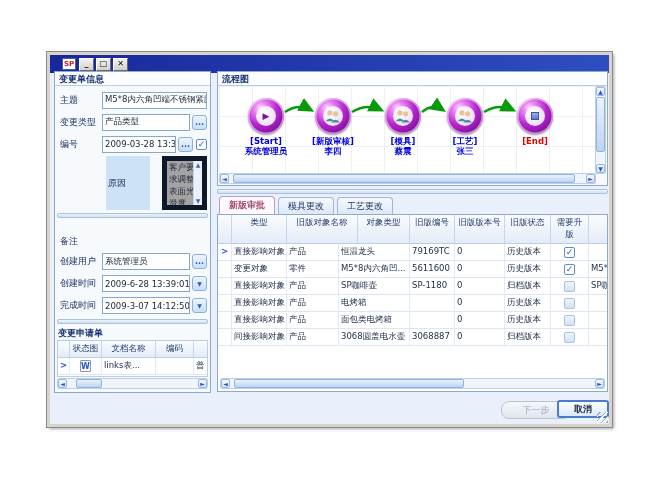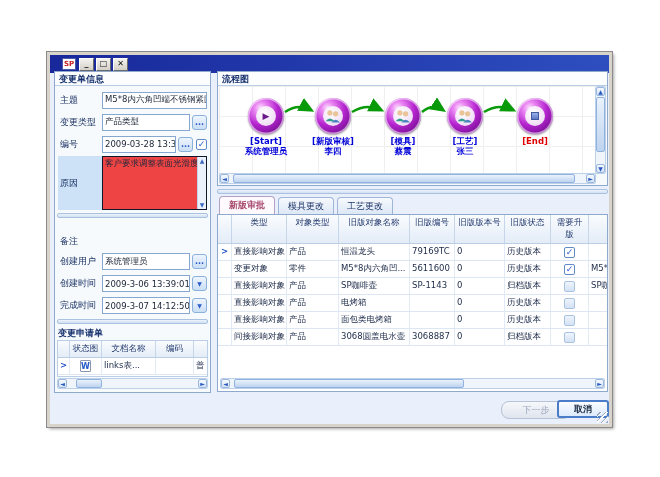--- a/index.html
+++ b/index.html
@@ -18,22 +18,22 @@
     color:#111; font-weight:bold; cursor:pointer; }
   
   .panel { position:absolute; background:#f6fafd; border:1px solid #8fa9cd; }
   .panel-hd { height:14px; background:#fbfdff; border-bottom:1px solid #b9cde6; color:#17316e;
     font-size:9px; font-weight:bold; padding:1px 4px; }
   
   .frow { position:absolute; left:3px; right:3px; display:flex; align-items:center; }
   .flabel { width:44px; font-size:9px; color:#1b3264; flex:none; padding-left:2px; }
   .tb { flex:1; height:17px; border:1px solid #86a7cf; background:#fff; font-size:8.5px; color:#202a3c;
     padding:0 2px; display:flex; align-items:center; white-space:nowrap; overflow:hidden; }
-  .ta { flex:1; border:1px solid #0f172a; background:#ef4444; font-size:8.5px; color:#202a3c;
-    padding:1px 2px; position:relative; align-self:stretch; overflow:hidden; }
+  .ta { flex:1; border:5px solid #0f172a; background:#a3a3a3; font-size:8.5px; color:#202a3c;
+    padding:1px 2px; position:relative; align-self:stretch; overflow:hidden;margin-left:12px; }
   .ta .scrollcol { position:absolute; right:0; top:0; bottom:0; width:9px; display:flex;
     flex-direction:column; justify-content:space-between; background:#eaf1fa; border-left:1px solid #c2d4ea; }
   .mini-ar { font-size:6px; color:#3a68c0; text-align:center; line-height:8px; cursor:pointer; }
   .btn-dots { width:15px; height:15px; margin-left:2px; border:1px solid #8ab0dc; border-radius:3px;
     background:linear-gradient(#eef5fe,#cadef5); color:#2a5ac8; font-size:8px; font-weight:bold;
     display:flex; align-items:center; justify-content:center; cursor:pointer; flex:none; }
   .btn-drop { width:15px; height:15px; margin-left:2px; border:1px solid #8ab0dc; border-radius:3px;
     background:linear-gradient(#eef5fe,#cadef5); color:#2a5ac8; font-size:6px;
     display:flex; align-items:center; justify-content:center; cursor:pointer; flex:none; }
   .chkbox { width:11px; height:11px; border:1px solid #5f8cc8; border-radius:2px; background:#fff;
@@ -122,21 +122,21 @@
     </div>
 
     <div class="frow" style="top:62px; height:20px;">
       <div class="flabel">编号</div>
       <div class="tb">2009-03-28 13:39:01</div>
       <div class="btn-dots">...</div>
       <div class="chkbox">✓</div>
     </div>
 
     <div class="frow" style="top:84px; height:54px;">
-      <div class="flabel" style="align-self:stretch; background:#cde2f7; display:flex; align-items:center;">原因</div>
+      <div class="flabel" style="align-self:stretch; background:#cde2f7; display:flex; align-items:center;margin-left:48px;">原因</div>
       <div class="ta">
         <span>客户要求调整表面光滑度</span>
         <div class="scrollcol">
           <div class="mini-ar">▲</div>
           <div class="mini-ar">▼</div>
         </div>
       </div>
     </div>
 
     <div class="splitbar" style="top:141px;"></div>
@@ -146,21 +146,21 @@
     </div>
 
     <div class="frow" style="top:180px; height:19px;">
       <div class="flabel">创建用户</div>
       <div class="tb">系统管理员</div>
       <div class="btn-dots">...</div>
     </div>
 
     <div class="frow" style="top:202px; height:19px;">
       <div class="flabel">创建时间</div>
-      <div class="tb">2009-3-06 13:39:01</div>
+      <div class="tb">2009-6-28 13:39:01</div>
       <div class="btn-drop">▼</div>
     </div>
 
     <div class="frow" style="top:224px; height:19px;">
       <div class="flabel">完成时间</div>
       <div class="tb">2009-3-07 14:12:50</div>
       <div class="btn-drop">▼</div>
     </div>
 
     <div class="splitbar" style="top:247px;"></div>
@@ -294,22 +294,22 @@
   <div id="tabbar" style="left:169px; top:141px; height:18px;">
       <div class="tab active">新版审批</div>
       <div class="tab">模具更改</div>
       <div class="tab">工艺更改</div>
     </div>
 
   <div id="agrid" class="grid" style="left:167px; top:159px; width:391px; height:178px;">
     <div class="ghead" id="agrid-head">
         <div class="gc" style="width: 14px;"></div>
         <div class="gc" style="width: 55px;">类型</div>
+        <div class="gc" style="width: 71px;">旧版对象名称</div>
         <div class="gc" style="width: 52px;">对象类型</div>
-        <div class="gc" style="width: 71px;">旧版对象名称</div>
         <div class="gc" style="width: 45px;">旧版编号</div>
         <div class="gc" style="width: 50px;">旧版版本号</div>
         <div class="gc" style="width: 46px;">旧版状态</div>
         <div class="gc" style="width: 38px;">需要升版</div>
         <div class="gc" style="width: 60px;">新版</div>
       </div>
     <div id="agrid-body">
         <div class="grow">
           <div class="gc row-ind" style="width: 14px;">&gt;</div>
           <div class="gc" style="width: 55px;">直接影响对象</div>
@@ -334,21 +334,21 @@
           <div class="gc chk-cell" style="width: 38px;">
             <div class="chkbox" style="margin: 0px;">✓</div>
           </div>
           <div class="gc" style="width: 60px;">M5*8</div>
         </div>
         <div class="grow">
           <div class="gc row-ind" style="width: 14px;"></div>
           <div class="gc" style="width: 55px;">直接影响对象</div>
           <div class="gc" style="width: 52px;">产品</div>
           <div class="gc" style="width: 71px;">SP咖啡壶</div>
-          <div class="gc" style="width: 45px;">SP-1143</div>
+          <div class="gc" style="width: 45px;">SP-1180</div>
           <div class="gc" style="width: 50px;">0</div>
           <div class="gc" style="width: 46px;">归档版本</div>
           <div class="gc chk-cell" style="width: 38px;">
             <div class="chkbox chk-off" style="margin: 0px;"></div>
           </div>
           <div class="gc" style="width: 60px;">SP咖</div>
         </div>
         <div class="grow">
           <div class="gc row-ind" style="width: 14px;"></div>
           <div class="gc" style="width: 55px;">直接影响对象</div>

